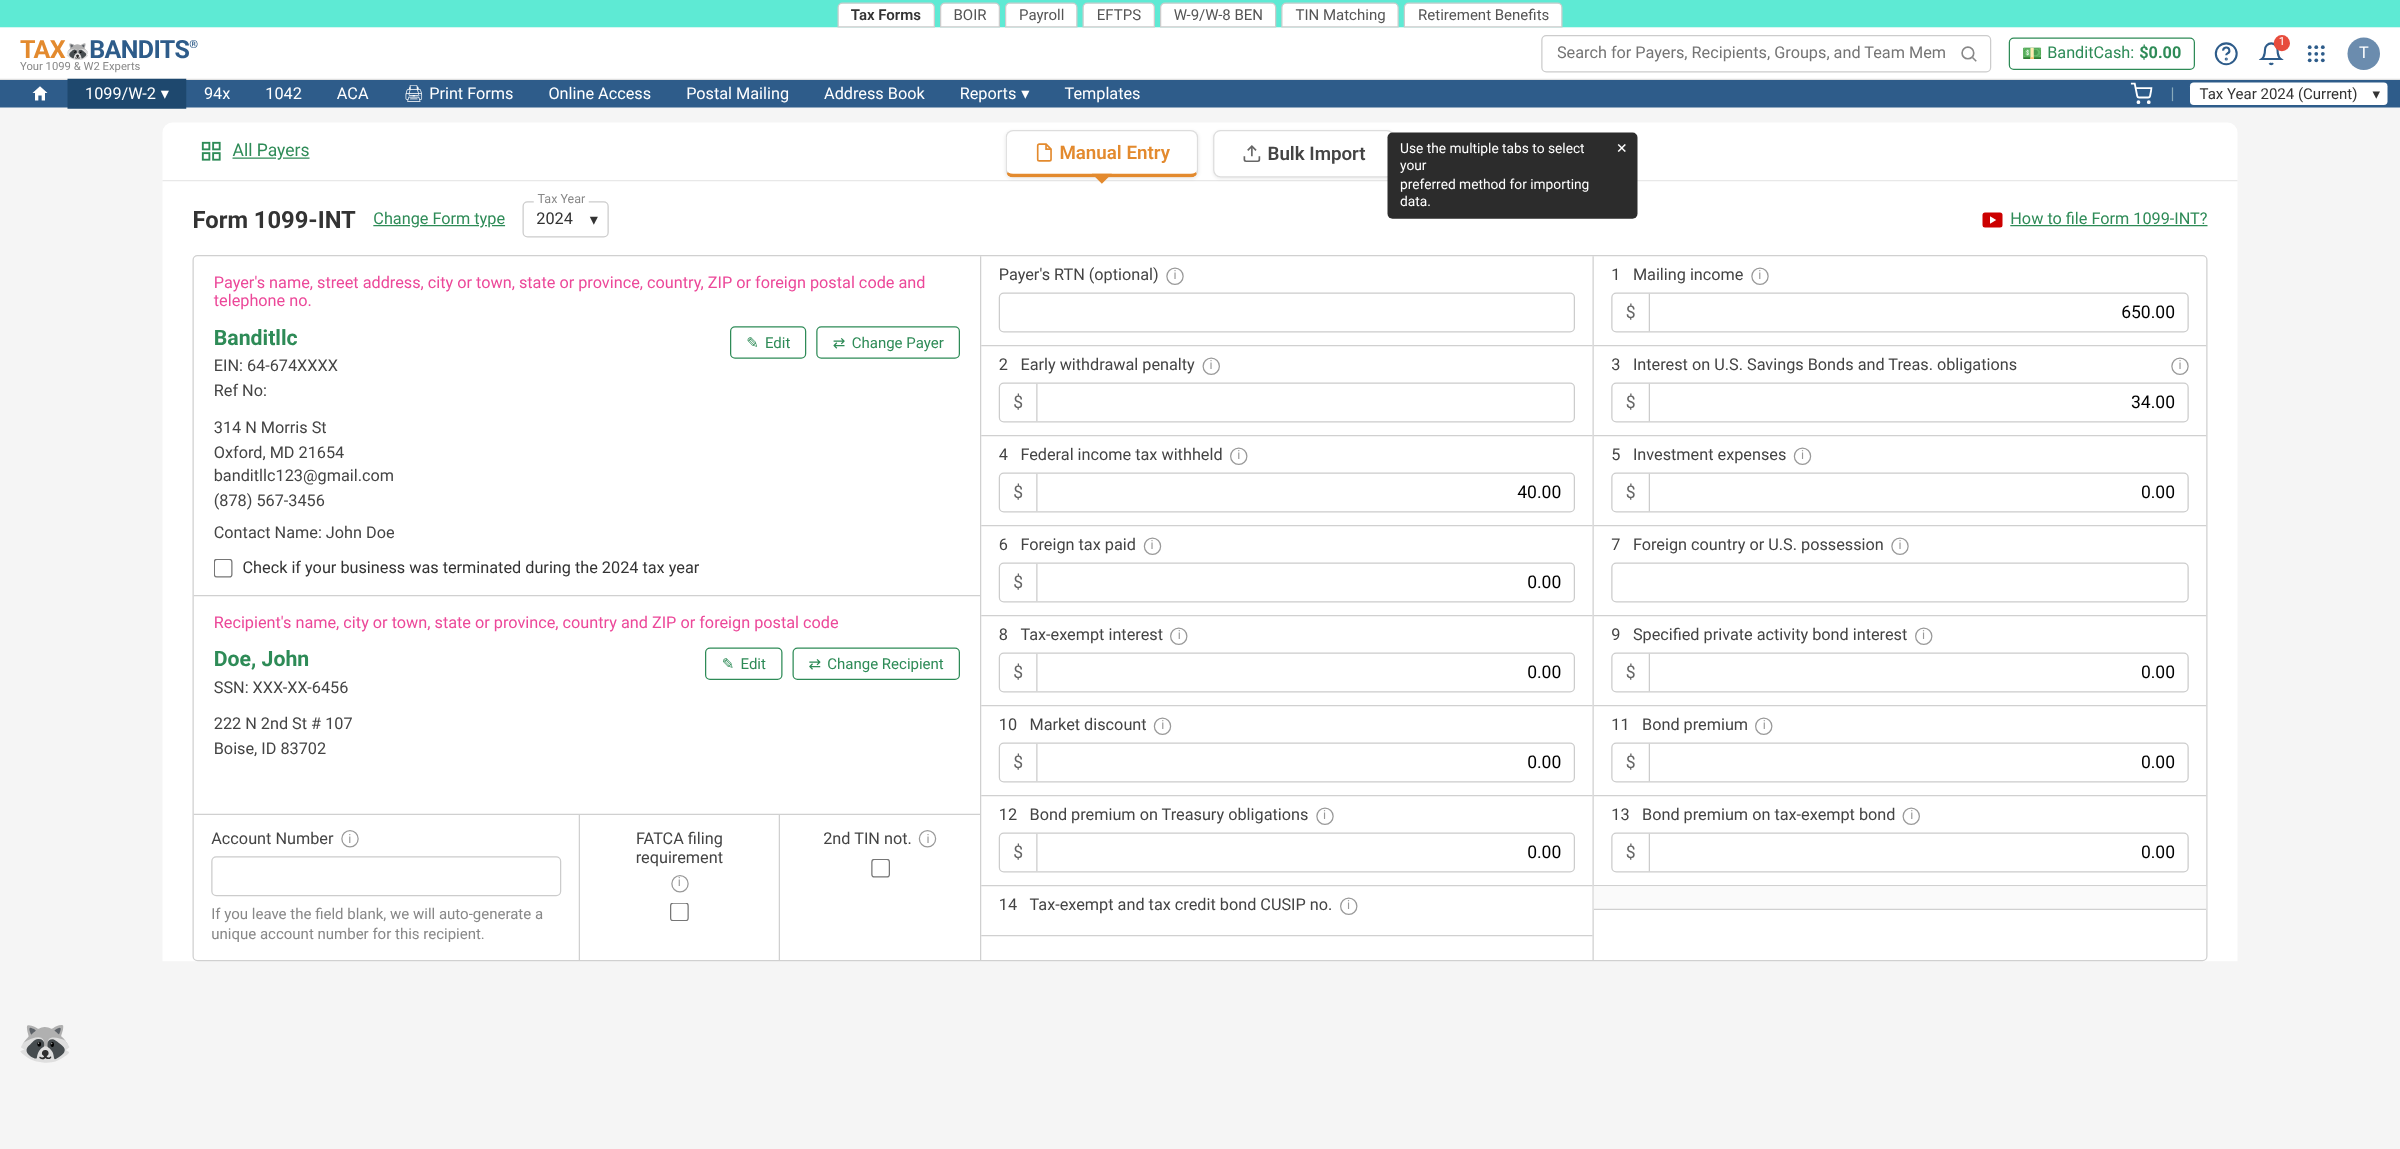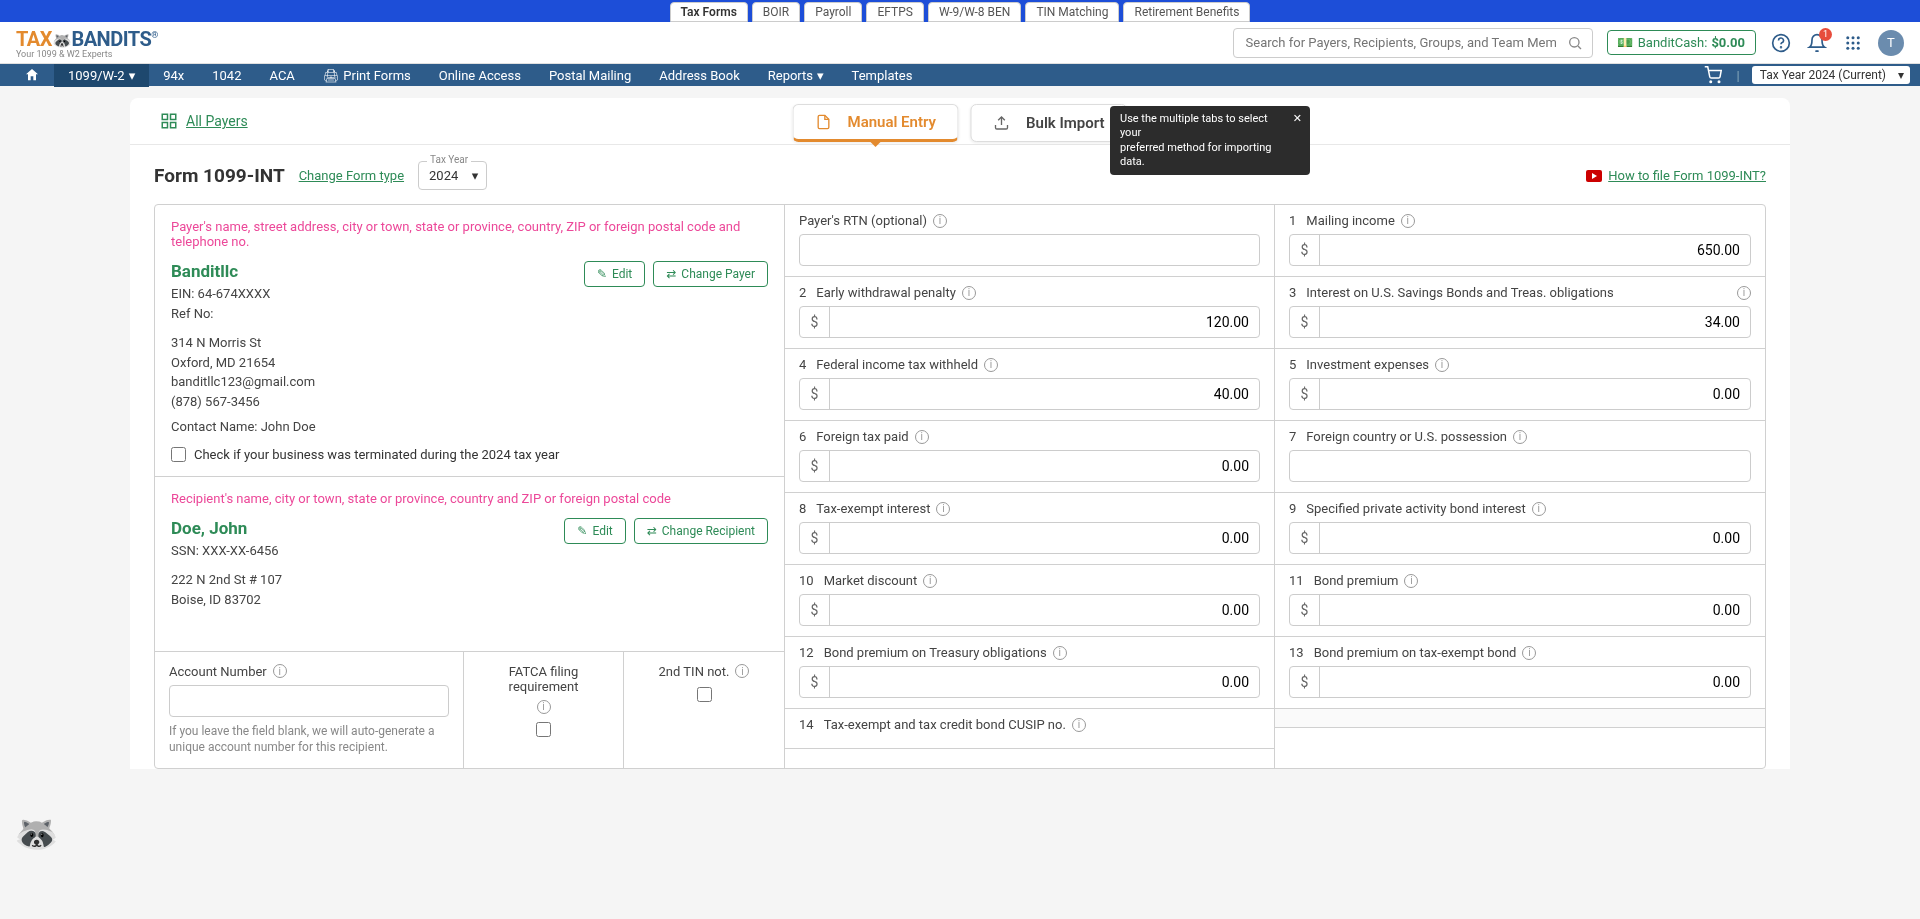--- a/index.html
+++ b/index.html
@@ -1,19 +1,19 @@
 <!DOCTYPE html>
 <html><head>
 <meta charset="utf-8">
 <style>
 * { margin: 0; padding: 0; box-sizing: border-box; font-family: -apple-system, BlinkMacSystemFont, "Segoe UI", Roboto, Arial, sans-serif; }
 body { background: #f5f5f5; width: 1920px; height: 919px; overflow: hidden; font-size: 14px; color: #333; }
 
 
-.top-tabs-bar { background: #1d4ed8; height: 22px; display: flex; justify-content: center; align-items: center; gap: 4px; padding-top: 2px; }
+.top-tabs-bar { background: #5eead4; height: 22px; display: flex; justify-content: center; align-items: center; gap: 4px; padding-top: 2px; }
 .top-tab { background: #fff; border: 1px solid #ccc; border-radius: 4px 4px 0 0; padding: 2px 10px; font-size: 12px; color: #555; cursor: pointer; }
 .top-tab.active { background: #fff; font-weight: 600; color: #333; }
 
 
 .header-bar { background: #fff; height: 42px; display: flex; align-items: center; justify-content: space-between; padding: 0 16px; border-bottom: 1px solid #e0e0e0; }
 .logo { display: flex; align-items: center; gap: 2px; }
 .logo-text { font-size: 20px; font-weight: 700; color: #2e5c8a; letter-spacing: -0.5px; }
 .logo-tag { font-size: 9px; color: #888; display: block; margin-top: -2px; }
 .header-right { display: flex; align-items: center; gap: 14px; }
 .search-wrap { position: relative; }
@@ -30,21 +30,21 @@
 .nav-item { padding: 4px 14px; cursor: pointer; display: flex; align-items: center; gap: 4px; }
 .nav-item.active { background: #1e486e; }
 .nav-right { display: flex; align-items: center; gap: 12px; }
 .year-select { background: #fff; color: #333; border-radius: 3px; padding: 2px 24px 2px 8px; font-size: 12px; border: none; position: relative; }
 
 
 .sub-nav { background: #fff; margin: 12px 130px 0; border-radius: 8px 8px 0 0; padding: 14px 0 0; position: relative; }
 .sub-nav-row { display: flex; align-items: center; justify-content: space-between; padding: 0 30px 14px; text-align: center; }
 .all-payers { display: flex; align-items: center; gap: 8px; color: #2e8b57; text-decoration: underline; cursor: pointer; font-size: 14px; }
 .entry-tabs { display: flex; gap: 12px; position: absolute; left: 50%; transform: translateX(-50%); top: 6px; }
-.entry-tab { background: #fff; border: 1px solid #ddd; border-radius: 6px; padding: 8px 22px; font-size: 15px; font-weight: 600; color: #444; cursor: pointer; display: flex; align-items: center; gap: 16px; box-shadow: 0 1px 3px rgba(0,0,0,0.08); }
+.entry-tab { background: #fff; border: 1px solid #ddd; border-radius: 6px; padding: 8px 22px; font-size: 15px; font-weight: 600; color: #444; cursor: pointer; display: flex; align-items: center; gap: 4px; box-shadow: 0 1px 3px rgba(0,0,0,0.08); }
 .entry-tab.active { color: #e38a2e; border-bottom: 3px solid #e38a2e; }
 .entry-tab.active::after { content: ""; position: absolute; bottom: -8px; left: 50%; transform: translateX(-50%); width: 0; height: 0; border-left: 8px solid transparent; border-right: 8px solid transparent; border-top: 8px solid #e38a2e; }
 .entry-tab.active { position: relative; }
 .tip-box { background: #2c2c2c; color: #fff; font-size: 11px; padding: 6px 28px 6px 10px; border-radius: 4px; line-height: 1.3; position: absolute; left: calc(50% + 150px); top: 8px; max-width: 200px; }
 .tip-close { position: absolute; right: 8px; top: 6px; cursor: pointer; }
 
 
 .form-area { background: #fff; margin: 0 130px; border-top: 1px solid #e8e8e8; padding: 16px 24px 0; }
 .form-header { display: flex; align-items: center; justify-content: space-between; margin-bottom: 14px; }
 .fh-left { display: flex; align-items: center; gap: 14px; }
@@ -366,21 +366,20 @@
           </div>
       </div>
       <div class="field-cell">
         <div class="field-label">
             <span class="field-num">2</span>
             <span>Early withdrawal penalty</span> 
             <span class="info-ico">i</span>
           </div>
         <div class="money-input">
             <span class="cur">$</span>
-            <input value="120.00" style="">
           </div>
       </div>
       <div class="field-cell">
         <div class="field-label">
             <span class="field-num">4</span>
             <span>Federal income tax withheld</span> 
             <span class="info-ico">i</span>
           </div>
         <div class="money-input">
             <span class="cur">$</span>

